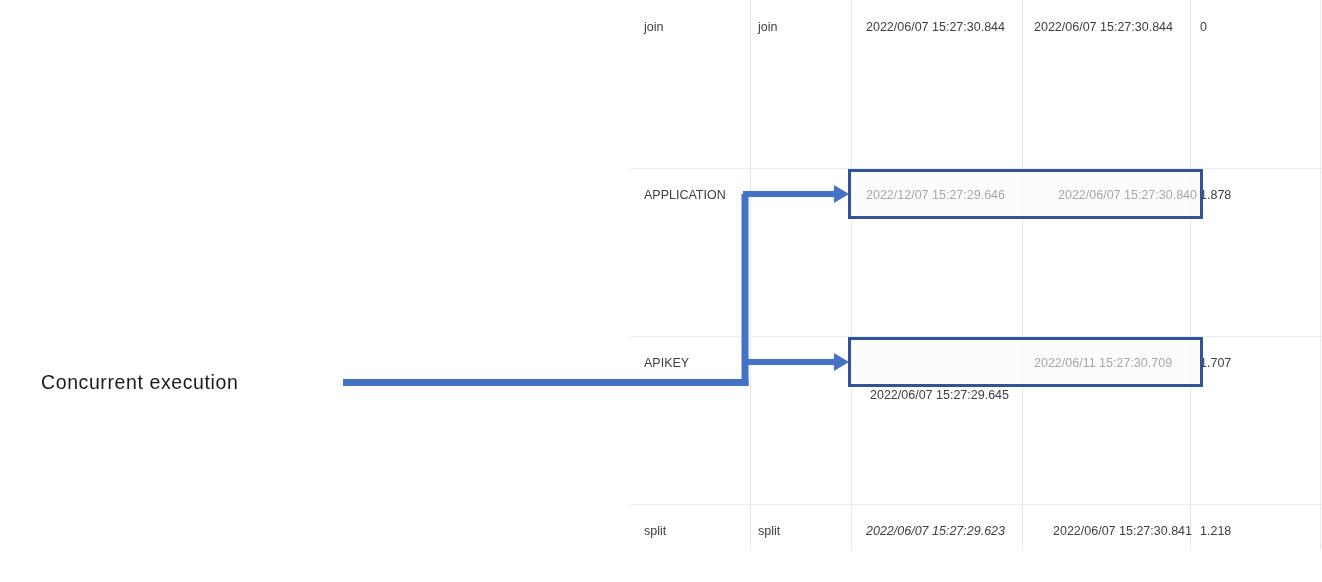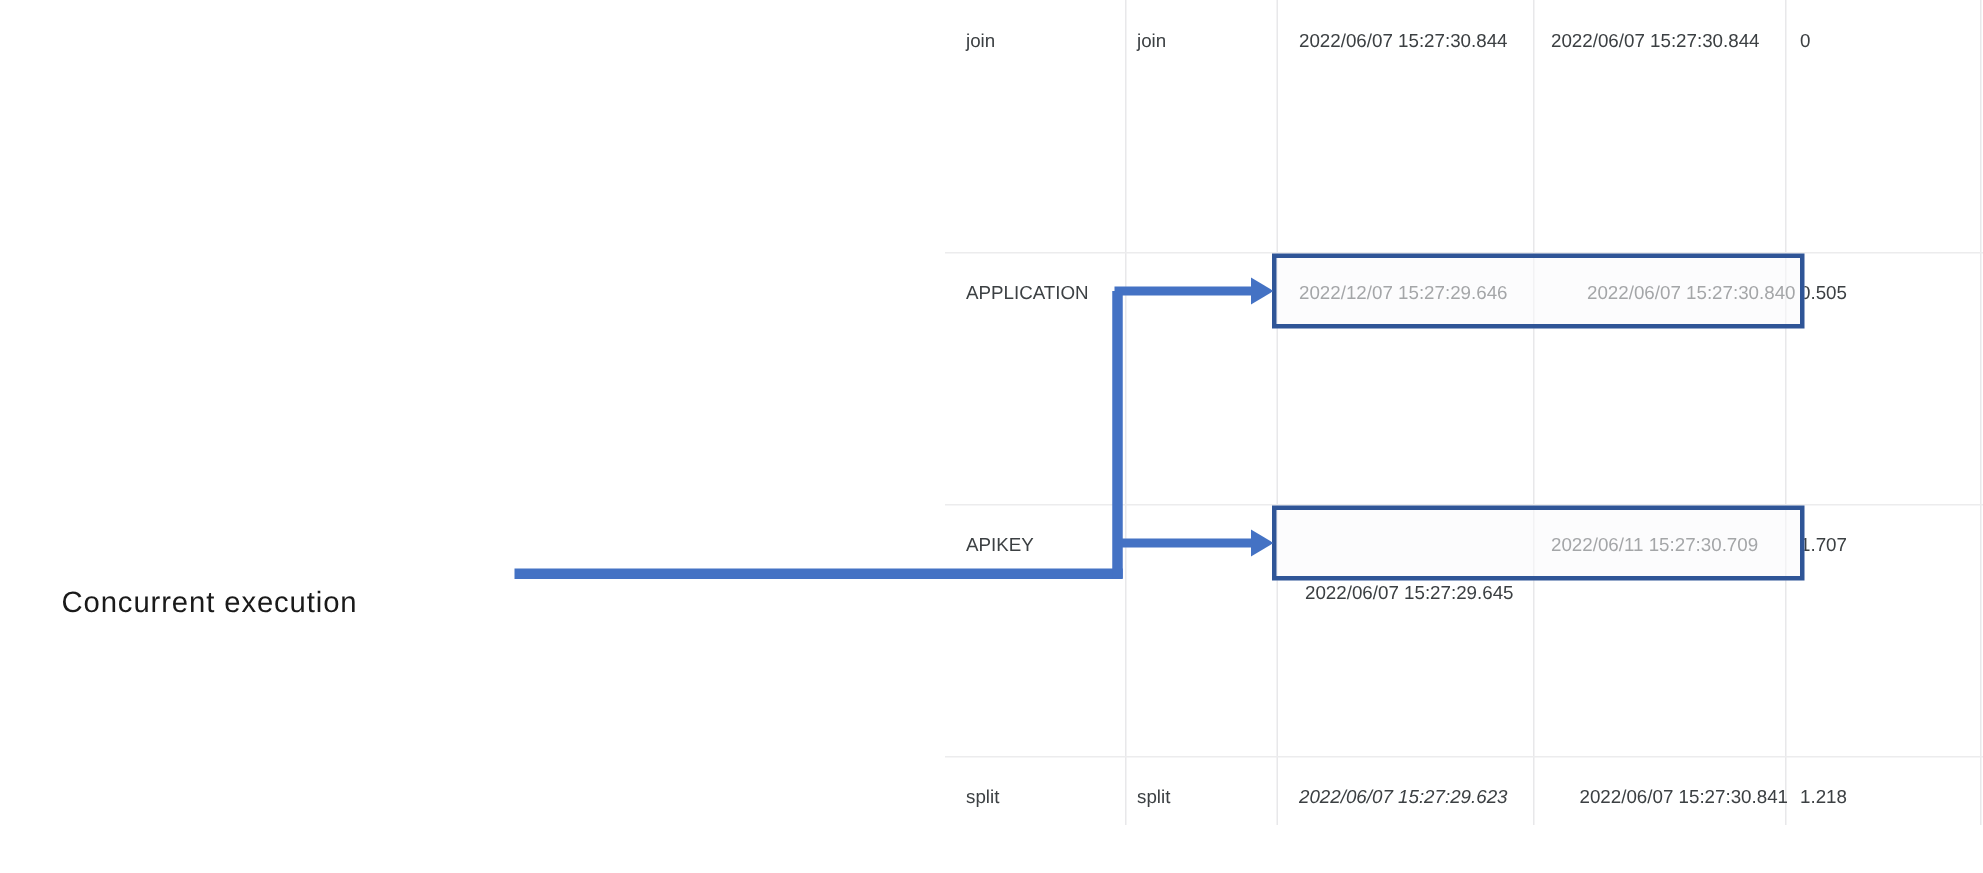--- a/index.html
+++ b/index.html
@@ -21,21 +21,20 @@
 
   
   #annotation-label {
     position: absolute;
     left: 41px;
     top: 371px;
     font-size: 19.5px;
     letter-spacing: 0.6px;
     color: #1a1a1a;
     white-space: nowrap;
-    margin-top: 20px;
   }
 
   
   #table {
     position: absolute;
     left: 630px;
     top: 0;
     width: 692px;
     height: 466px;
   }
@@ -100,21 +99,21 @@
     <div class="cell" style="left:14px;  top:21px;">join</div>
     <div class="cell" style="left:128px; top:21px;">join</div>
     <div class="cell" style="left:236px; top:21px;">2022/06/07 15:27:30.844</div>
     <div class="cell" style="left:404px; top:21px;">2022/06/07 15:27:30.844</div>
     <div class="cell" style="left:570px; top:21px;">0</div>
 
     <div class="cell" style="left:14px;  top:189px;">APPLICATION</div>
     <div class="cell" style="left:128px; top:189px;"></div>
     <div class="cell" style="left:236px; top:189px;">2022/12/07 15:27:29.646</div>
     <div class="cell" style="left:428px; top:189px;">2022/06/07 15:27:30.840</div>
-    <div class="cell" style="left:570px; top:189px;">0.505</div>
+    <div class="cell" style="left:570px; top:189px;">1.878</div>
 
     <div class="cell" style="left:14px;  top:357px;">APIKEY</div>
     <div class="cell" style="left:128px; top:357px;"></div>
     <div class="cell" style="left:240px; top:357px;margin-top:32px;">2022/06/07 15:27:29.645</div>
     <div class="cell" style="left:404px; top:357px;">2022/06/11 15:27:30.709</div>
     <div class="cell" style="left:570px; top:357px;">1.707</div>
 
     <div class="cell" style="left:14px;  top:525px;">split</div>
     <div class="cell" style="left:128px; top:525px;">split</div>
     <div class="cell" style="left:236px; top:525px;font-style:italic;">2022/06/07 15:27:29.623</div>

